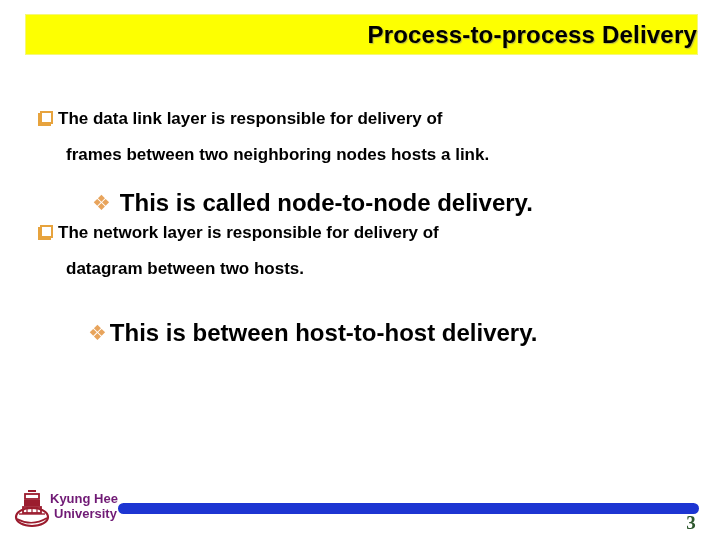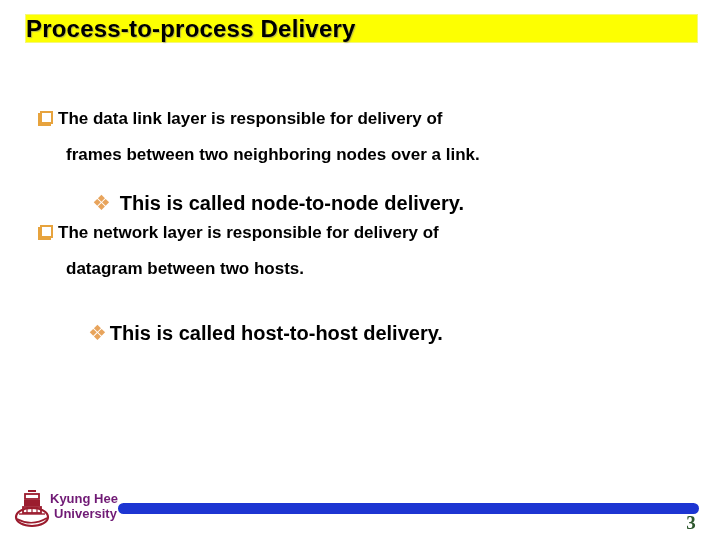--- a/index.html
+++ b/index.html
@@ -3,24 +3,24 @@
 <meta charset="utf-8">
 <style>
   * { margin: 0; padding: 0; box-sizing: border-box; }
   html, body { width: 720px; height: 540px; background: #ffffff; overflow: hidden; }
   body { font-family: "Liberation Sans", sans-serif; position: relative; }
 
   .slide { position: absolute; inset: 0; background: #ffffff; }
 
   
   .banner {
-    position: absolute; left: 25px; top: 14px; width: 673px; height: 29px;
+    position: absolute; left: 25px; top: 14px; width: 673px; height: 41px;
     background: #fdff01;
     border: 1px solid #f5f87a;
-    display: flex; align-items: center; justify-content: flex-start;
+    display: flex; align-items: center; justify-content: flex-end; padding-left: 28px;
   }
   .banner .title {
     font-size: 24px; font-weight: bold; color: #000000;
     text-shadow: 1px 1px 1px rgba(130,130,130,0.55);
     letter-spacing: 0.2px;
   }
 
   
   .para { position: absolute; display: flex; align-items: flex-start; }
   .para .ptext { font-size: 17px; font-weight: bold; color: #000000; line-height: 36px; }
@@ -28,21 +28,21 @@
   .para .ptext .cont { padding-left: 8px; }
 
   .sq {
     width: 13px; height: 13px; background: #ffffff;
     border: 2px solid #e7a33d;
     box-shadow: -2px 2px 0 0 #e7a33d;
     margin-top: 10px; margin-right: 5px; flex: 0 0 auto;
   }
 
   .sub { position: absolute; display: flex; align-items: flex-start; }
-  .sub .stext { font-size: 20px; font-weight: bold; color: #000000; line-height: 30px; white-space: nowrap; }
+  .sub .stext { font-size: 24px; font-weight: bold; color: #000000; line-height: 30px; white-space: nowrap; }
   .diamond {
     font-size: 21px; line-height: 30px; color: #e8a45c; font-weight: normal;
     flex: 0 0 auto;
   }
   .sub1 .diamond { margin-right: 9px; }
   .sub2 .diamond { margin-right: 3px; }
 
   
   .logo { position: absolute; left: 13px; top: 488px; width: 38px; height: 42px; }
   .orgname {
@@ -68,40 +68,40 @@
 <div class="slide">
 
   <div class="banner">
     <span class="title">Process-to-process Delivery</span>
   </div>
 
   <div class="para" style="left:40px; top:101px;">
     <span class="sq"></span>
     <div class="ptext">
       <div>The data link layer is responsible for delivery of</div>
-      <div class="cont">frames between two neighboring nodes over a link.</div>
+      <div class="cont">frames between two neighboring nodes hosts a link.</div>
     </div>
   </div>
 
   <div class="sub sub1" style="left:92px; top:188px;">
     <span class="diamond">❖</span>
     <span class="stext">This is called node-to-node delivery.</span>
   </div>
 
   <div class="para" style="left:40px; top:215px;">
     <span class="sq"></span>
     <div class="ptext">
       <div>The network layer is responsible for delivery of</div>
       <div class="cont">datagram between two hosts.</div>
     </div>
   </div>
 
   <div class="sub sub2" style="left:88px; top:318px;">
     <span class="diamond">❖</span>
-    <span class="stext">This is called host-to-host delivery.</span>
+    <span class="stext">This is between host-to-host delivery.</span>
   </div>
 
   <div class="logo">
     <svg width="38" height="42" viewBox="0 0 38 42">
 
       <ellipse cx="19" cy="29" rx="16" ry="9" fill="none" stroke="#9b1c2e" stroke-width="2.2"></ellipse>
       <path d="M4 31 q15 8 30 -1" fill="none" stroke="#9b1c2e" stroke-width="1.6"></path>
       <path d="M6 26 h26" stroke="#9b1c2e" stroke-width="1.4"></path>
 
       <rect x="12" y="6" width="14" height="5" fill="none" stroke="#9b1c2e" stroke-width="1.8"></rect>

